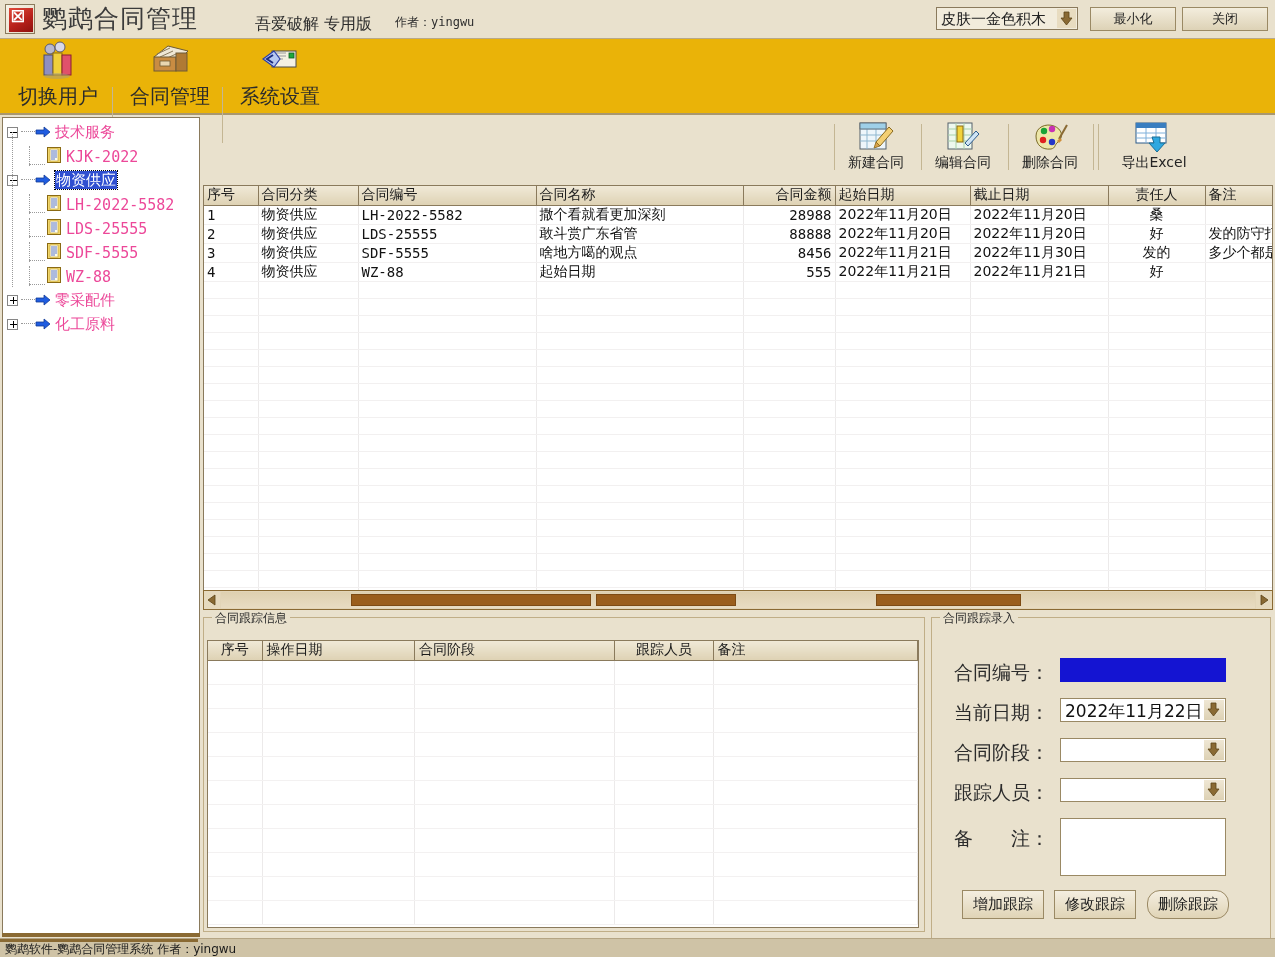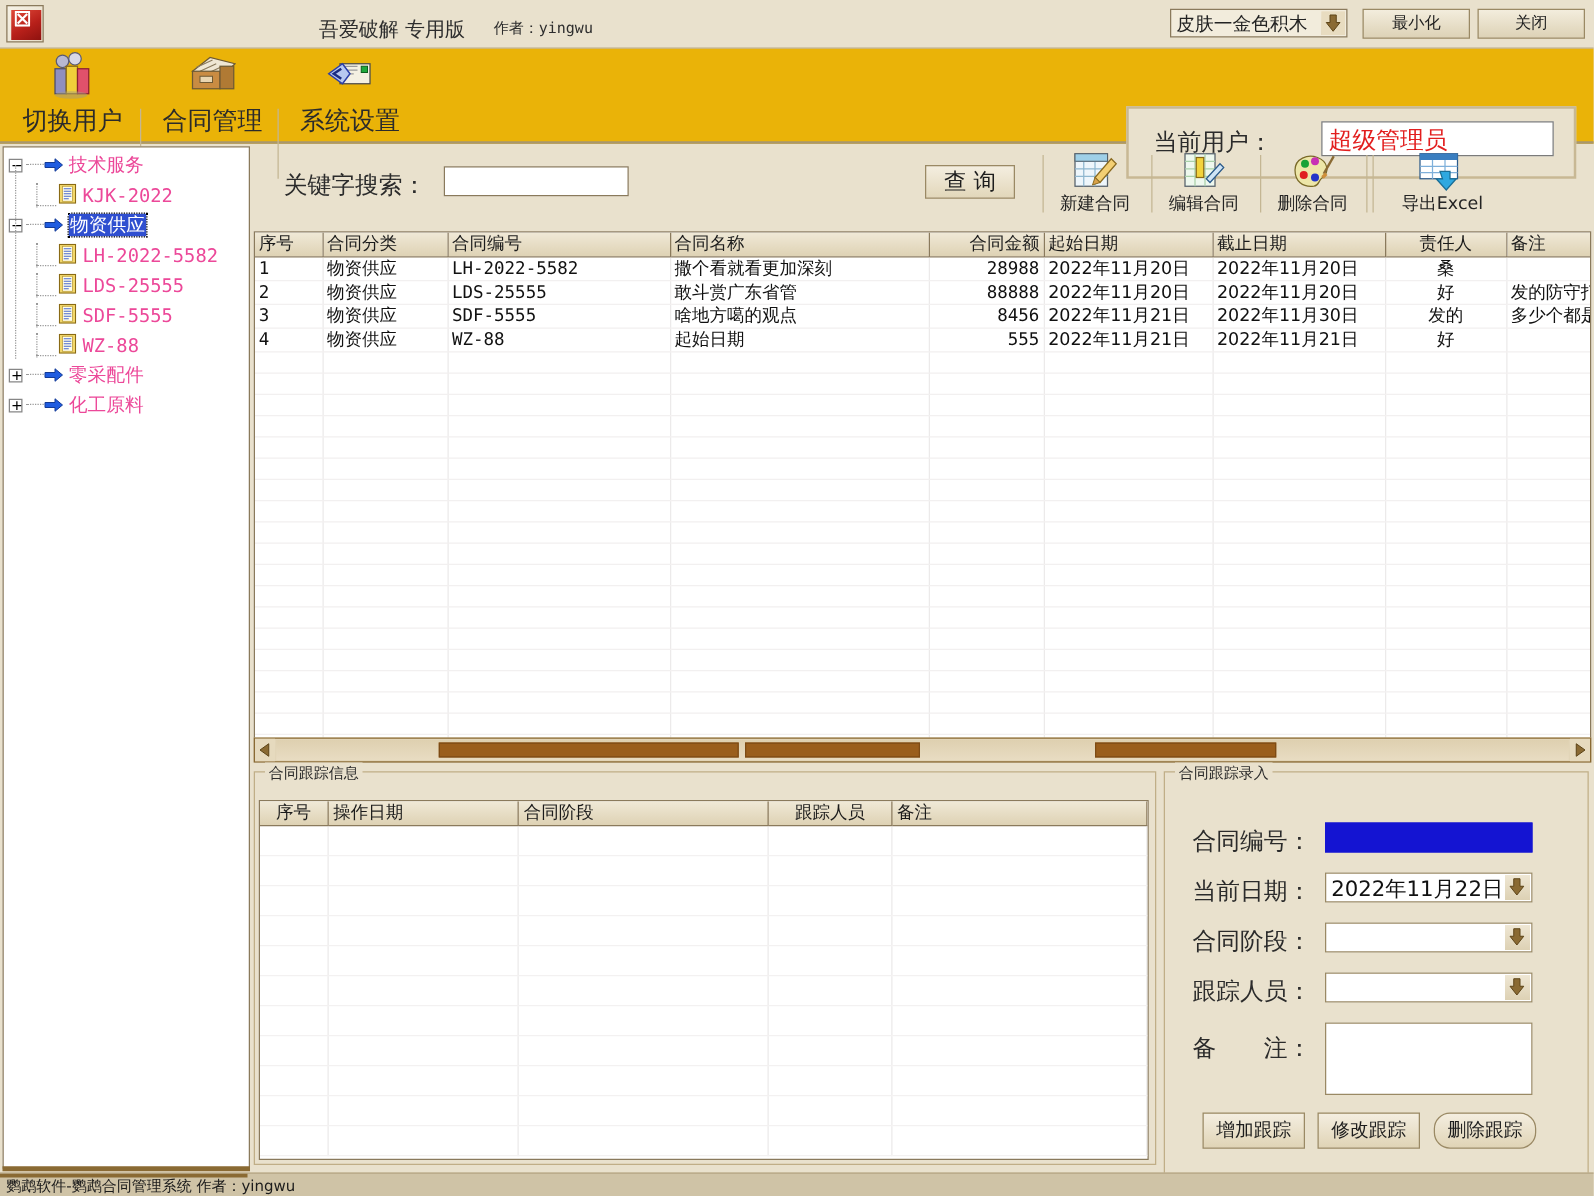--- a/index.html
+++ b/index.html
@@ -374,20 +374,21 @@
 </head>
 <body>
 
 <div id="app">
 
   <div class="titlebar">
     <div class="app-logo">
       <div class="inner"></div>
       <div class="glyph">☒</div>
     </div>
+    <div class="app-title">鹦鹉合同管理</div>
     <div class="app-sub">吾爱破解 专用版</div>
     <div class="app-author">作者：yingwu</div>
 
     <div class="skin-combo">
       <div class="lbl">皮肤一金色积木</div>
       <div class="combo-arrow">
         <svg width="19" height="19" viewBox="0 0 19 19">
           <rect x="0" y="0" width="19" height="19" fill="#e8dcc0"></rect>
           <path d="M7 3 h5 v6 h3 l-5.5 7 L4 9 h3 z" fill="#8a6a33" stroke="#5c4418" stroke-width="0.8"></path>
         </svg>
@@ -435,26 +436,20 @@
           <rect x="14" y="10" width="24" height="16" fill="#f4f0e2" stroke="#4a4a4a" stroke-width="1"></rect>
           <path d="M16 12 h12 M16 15 h12 M16 18 h9" stroke="#9a9a9a" stroke-width="1"></path>
           <rect x="31" y="12" width="5" height="5" fill="#1fa83c" stroke="#0c5e1e" stroke-width="0.8"></rect>
           <path d="M16 10 L5 18 L16 26 L22 18 Z" fill="#b7c8f0" stroke="#2b3ea8" stroke-width="1.2"></path>
           <path d="M15 14 L9 18 L15 22" fill="none" stroke="#1b2c80" stroke-width="2"></path>
         </svg>
       </div>
       <div class="cap">系统设置</div>
     </div>
 
-    <div class="userpanel">
-      <div class="lbl">当前用户：</div>
-      <div class="fld">
-        <span>超级管理员</span>
-      </div>
-    </div>
   </div>
 
   <div class="sidebar">
     <div class="tree" id="tree-root">
         <div class="tnode lvl0"><span class="exp"></span><span class="dots"></span><span class="arrow-ico"><svg width="16" height="12" viewBox="0 0 16 12">
               <path d="M1 4 h8 V1 l6 5 l-6 5 V8 H1 Z" fill="#1f5ce0" stroke="#123a96" stroke-width="0.8"></path>
             </svg></span><span class="tlabel cn">技术服务</span></div>
         <div class="tnode lvl1"><span class="file-ico"><svg width="14" height="16" viewBox="0 0 14 16">
               <rect x="0.5" y="0.5" width="13" height="15" fill="#f2d76a" stroke="#8a6a14" stroke-width="1"></rect>
               <rect x="3" y="2" width="8" height="12" fill="#fffde8" stroke="#b89a3a" stroke-width="0.6"></rect>
@@ -497,25 +492,20 @@
         <div class="hstub" style="left: 26px; top: 118px;"></div>
         <div class="vline" style="left: 26px; top: 100px; height: 20px;"></div>
         <div class="hstub" style="left: 26px; top: 142px;"></div>
         <div class="vline" style="left: 26px; top: 124px; height: 20px;"></div>
         <div class="hstub" style="left: 26px; top: 166px;"></div>
         <div class="vline" style="left: 26px; top: 148px; height: 20px;"></div>
       </div>
   </div>
   <div class="side-bottom-accent"></div>
 
-  <div class="searchrow">
-    <div class="lbl">关键字搜索：</div>
-    <input type="text" value="" style="">
-    <div class="qbtn">查 询</div>
-  </div>
 
   <div class="rsep" id="rsep0"></div>
   <div class="rtb" id="rtb-new">
     <div class="ico">
       <svg width="48" height="34" viewBox="0 0 48 34">
         <rect x="8" y="3" width="26" height="26" fill="#eef6fb" stroke="#55606a" stroke-width="1"></rect>
         <path d="M8 9 h26 M8 15 h26 M8 21 h26 M15 3 v26 M24 3 v26" stroke="#8fb7cf" stroke-width="1"></path>
         <rect x="8" y="3" width="26" height="6" fill="#9fd0e8" stroke="#55606a" stroke-width="0.8"></rect>
         <path d="M24 22 L37 7 L41 11 L28 26 Z" fill="#f3cf73" stroke="#8a6a20" stroke-width="1"></path>
         <path d="M24 22 L28 26 L22 28 Z" fill="#d9a24a" stroke="#8a6a20" stroke-width="0.8"></path>

